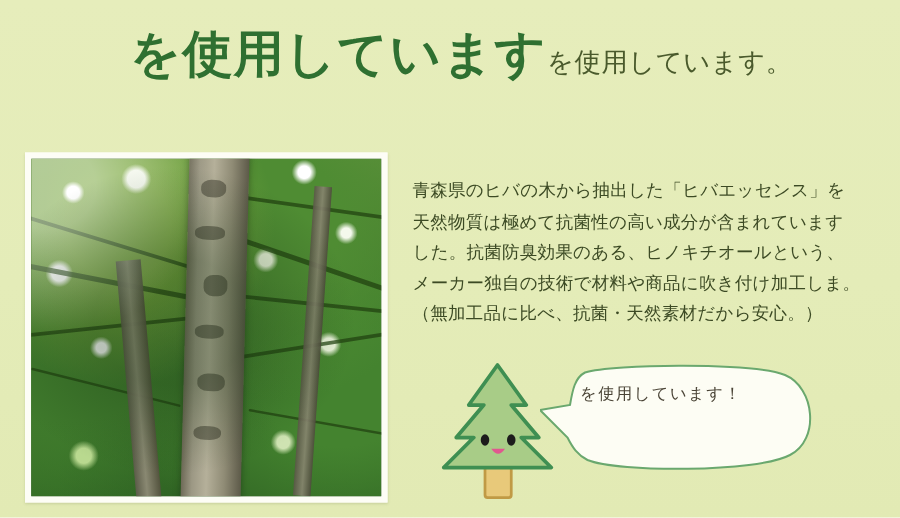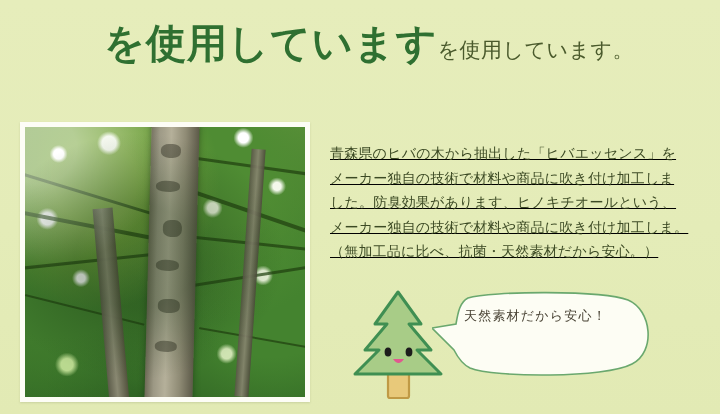--- a/index.html
+++ b/index.html
@@ -150,21 +150,20 @@
     background: rgba(45,42,32,0.45);
     border-radius: 40%;
   }
 
   
   #body-copy {
     position: absolute;
     left: 330px;
     top: 141px;
     width: 360px;
-    text-decoration: underline;
   }
   #body-copy p {
     margin: 0;
     font-family: "DejaVu Sans", "Liberation Sans", sans-serif;
     font-size: 14px;
     line-height: 24.5px;
     color: #3c4a24;
     white-space: nowrap;
     letter-spacing: 0.2px;
   }
@@ -239,32 +238,32 @@
         <div class="bark" style="left:16%;top:49%;width:50%;height:4%;"></div>
         <div class="bark" style="left:24%;top:63%;width:46%;height:5%;"></div>
         <div class="bark" style="left:18%;top:78%;width:48%;height:4%;"></div>
       </div>
       <div class="canopy-dark"></div>
     </div>
   </div>
 
   <div id="body-copy">
     <p>青森県のヒバの木から抽出した「ヒバエッセンス」を</p>
-    <p>メーカー独自の技術で材料や商品に吹き付け加工しま</p>
-    <p>した。防臭効果があります、ヒノキチオールという、</p>
+    <p>天然物質は極めて抗菌性の高い成分が含まれています</p>
+    <p>した。抗菌防臭効果のある、ヒノキチオールという、</p>
     <p>メーカー独自の技術で材料や商品に吹き付け加工しま。</p>
     <p>（無加工品に比べ、抗菌・天然素材だから安心。）</p>
   </div>
 
   <div id="bubble">
     <svg width="228" height="88" viewBox="0 0 228 88">
       <path d="M 36 8 C 58 1 170 0 196 10 C 220 20 224 62 200 74 C 174 88 62 88 38 78 C 30 74 26 68 22 60 L 0 38 L 24 34 C 26 22 28 12 36 8 Z" fill="#fdfdf4" stroke="#6aa86e" stroke-width="1.6"></path>
     </svg>
     <div class="bubble-text">
-      <div>天然素材だから安心！</div>
+      <div>を使用しています！</div>
     </div>
   </div>
 
   <div id="mascot">
     <svg width="110" height="116" viewBox="0 0 110 116">
 
       <rect x="43" y="76" width="21" height="34" rx="2" fill="#e8c97a" stroke="#c09a45" stroke-width="2.2"></rect>
 
       <path d="M 53 4 L 76 36 L 64 36 L 86 62 L 72 62 L 96 86 L 10 86 L 34 62 L 20 62 L 42 36 L 30 36 Z" fill="#a8cc87" stroke="#3f8f52" stroke-width="3" stroke-linejoin="round"></path>
 

